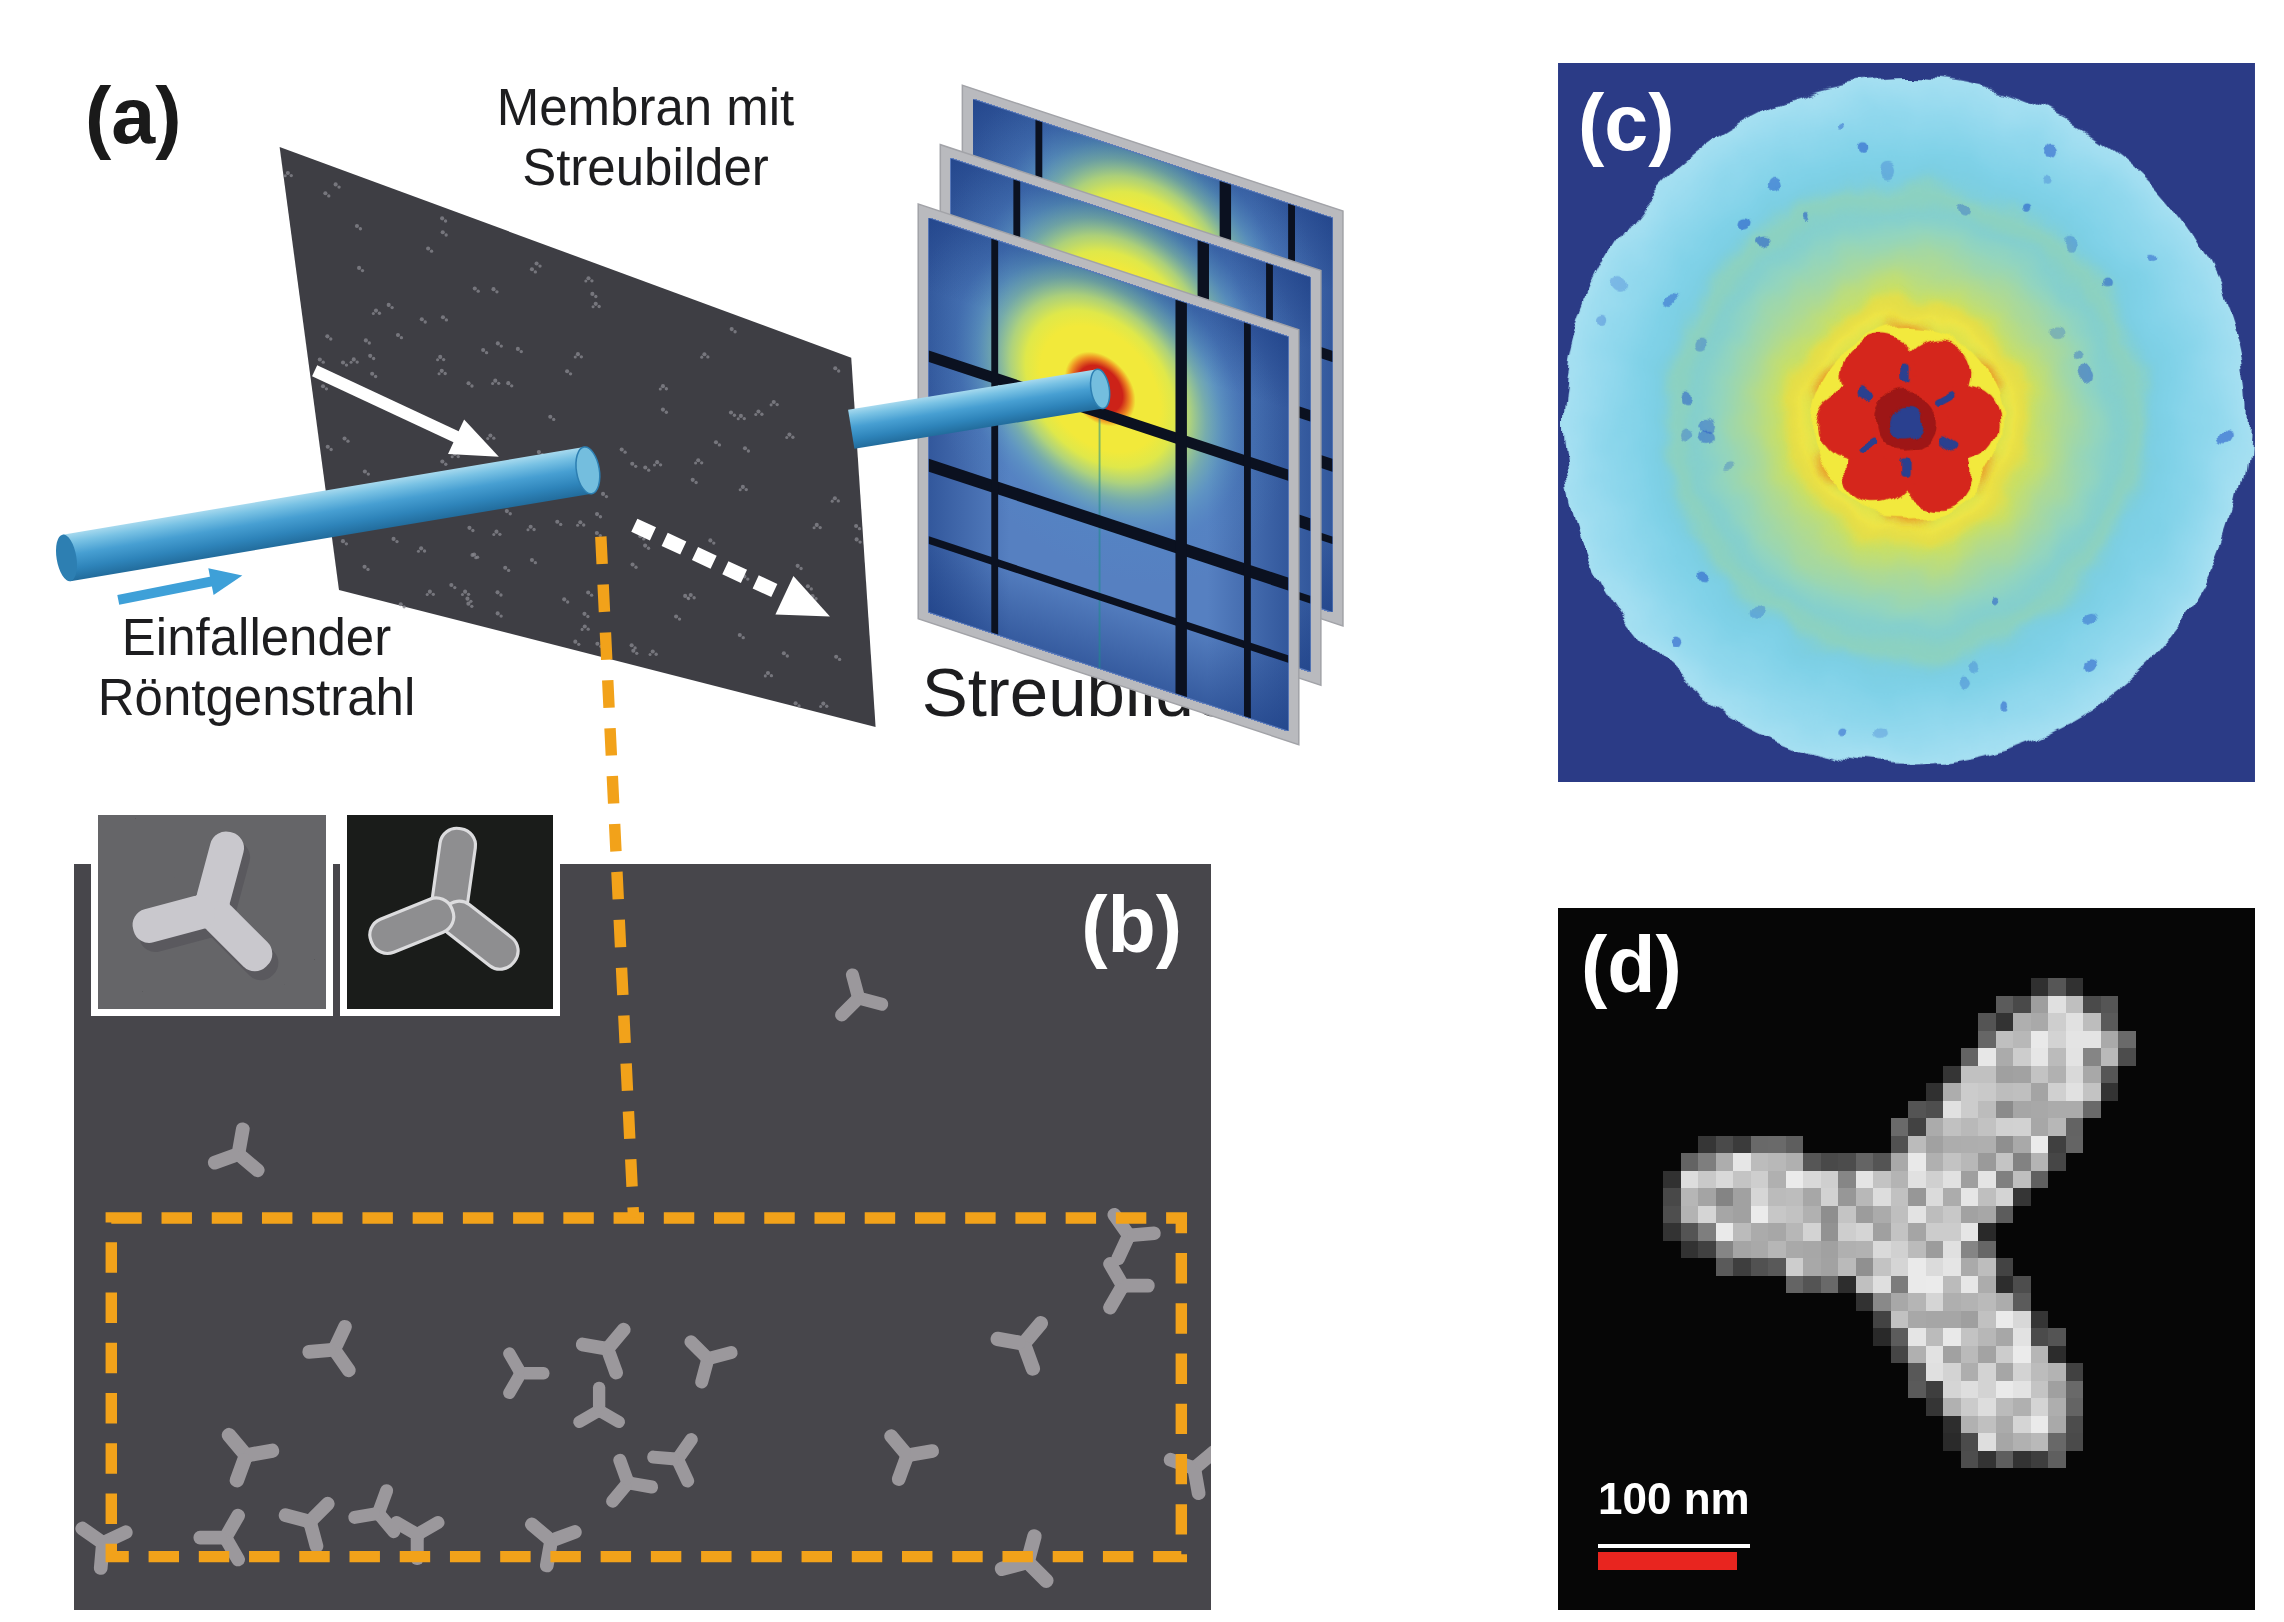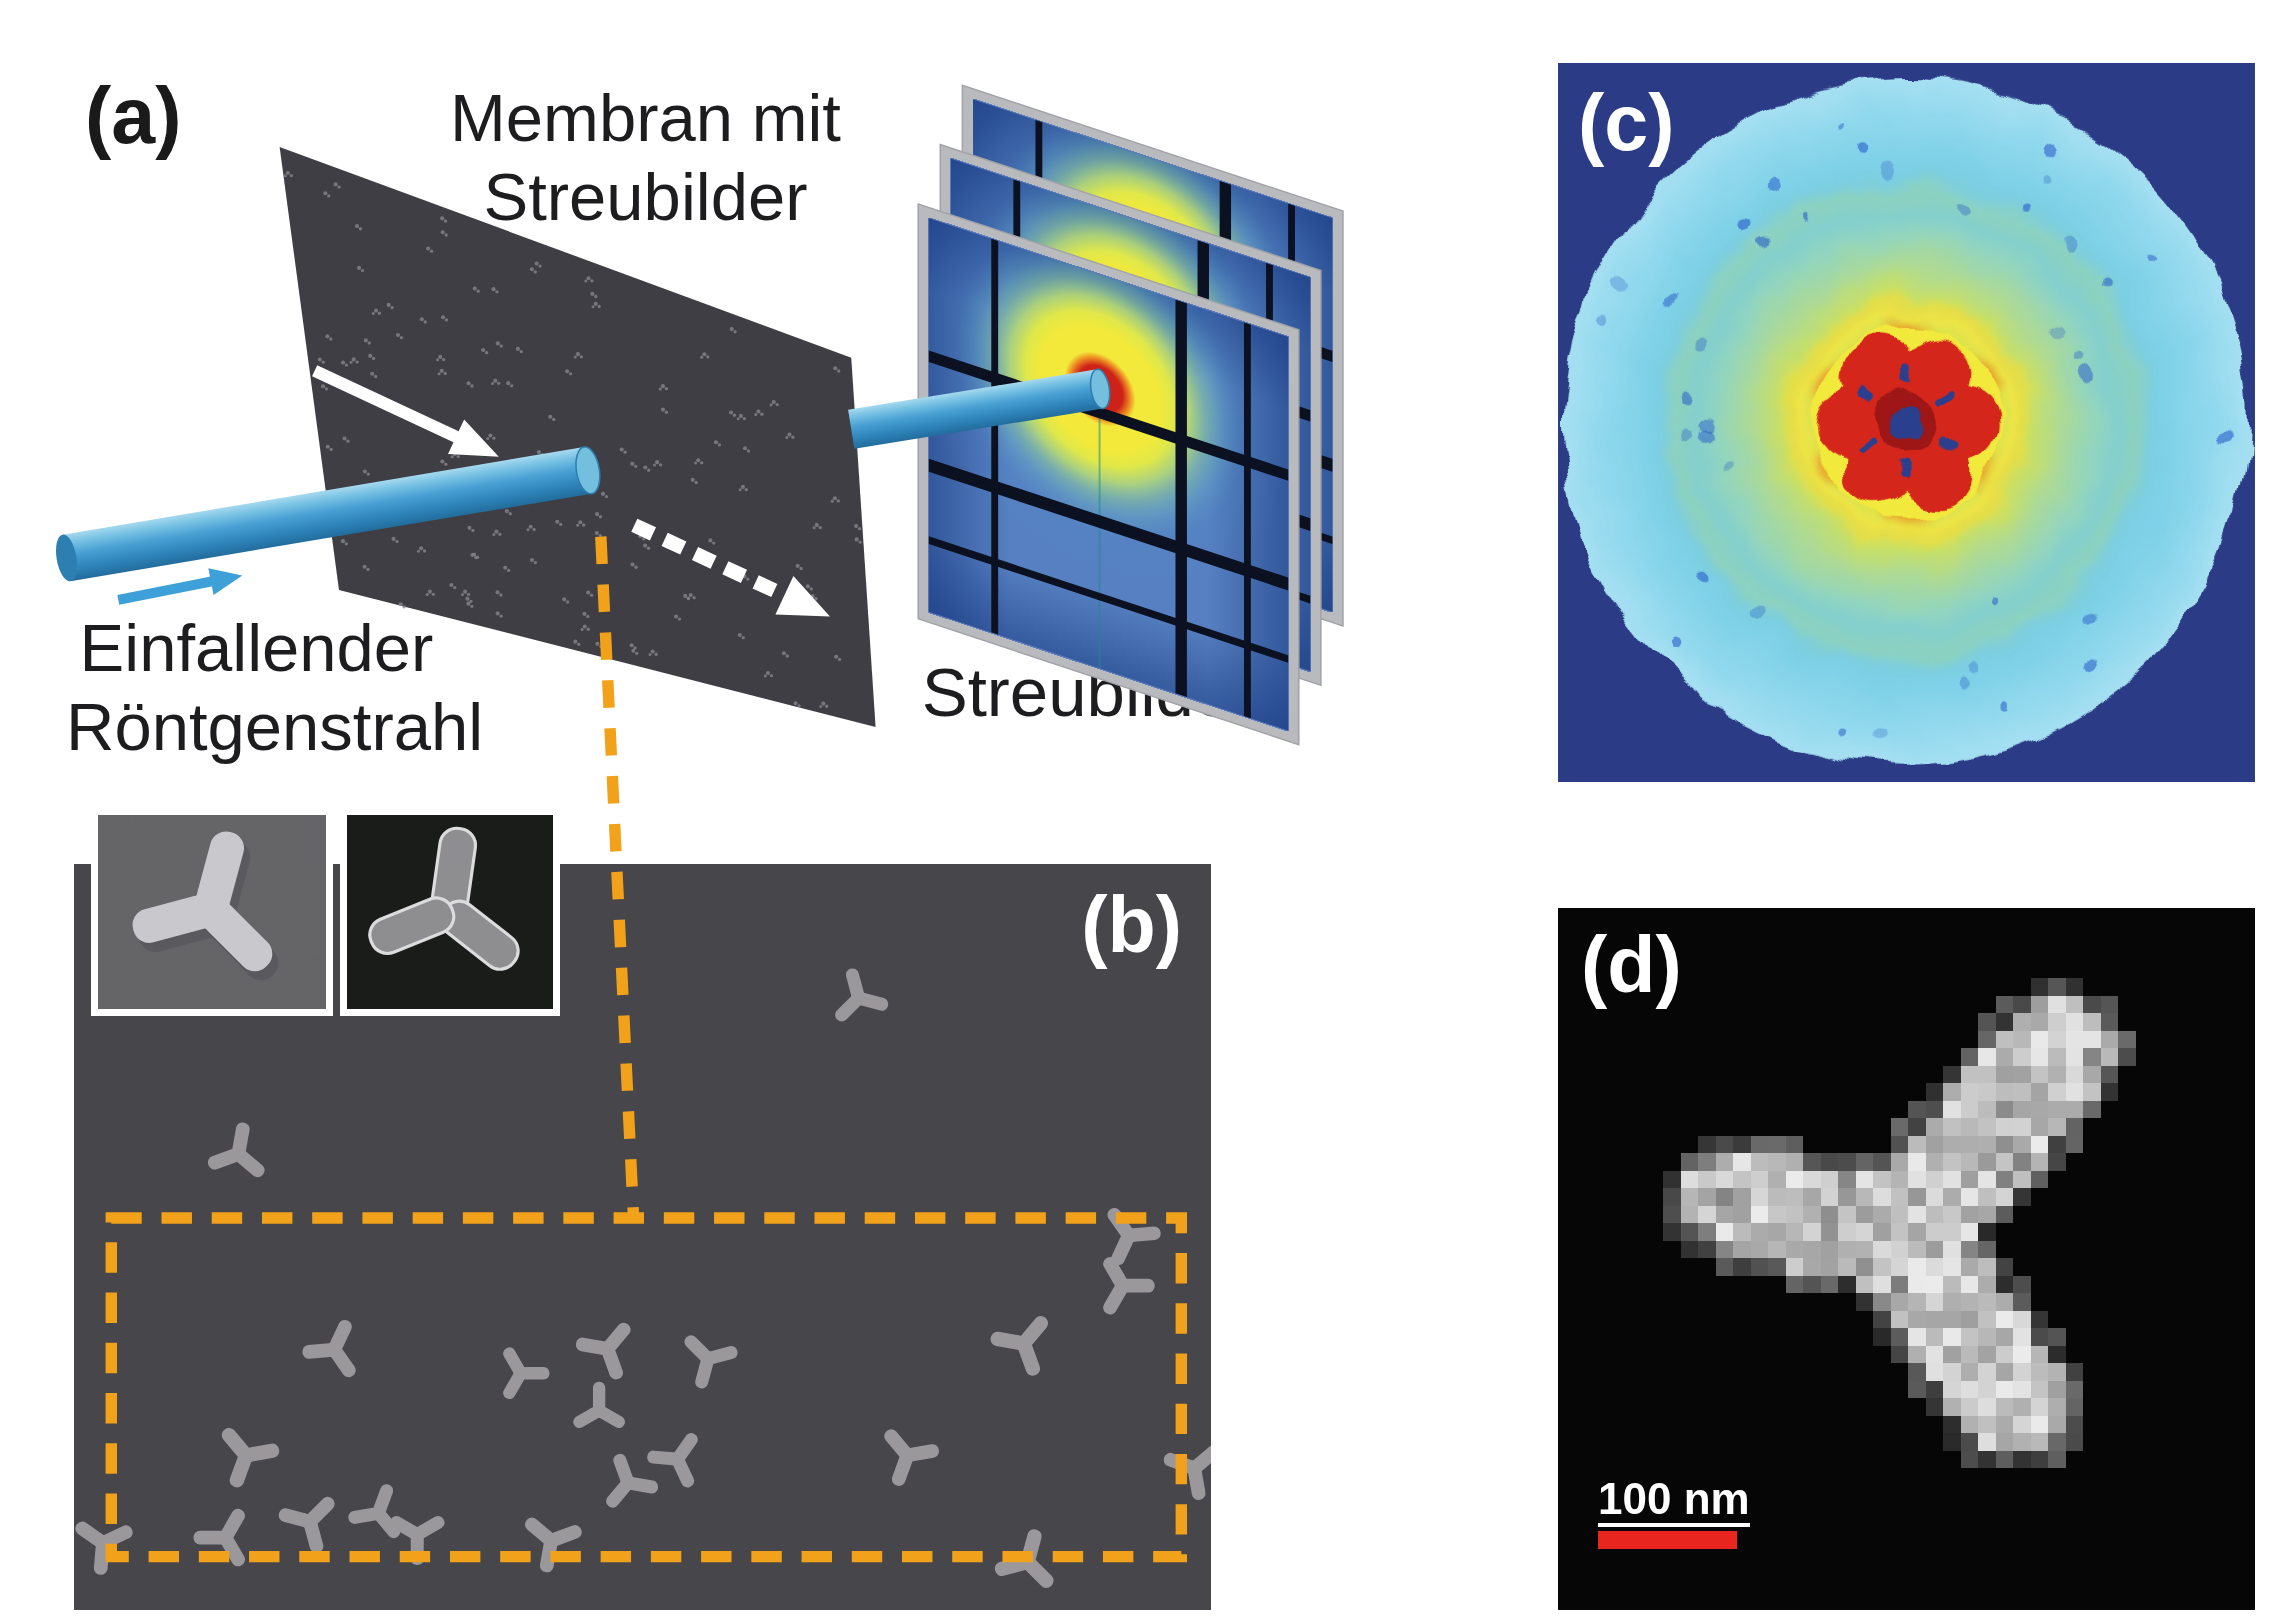--- a/index.html
+++ b/index.html
@@ -2,35 +2,35 @@
 <html style="font-size:12px"><head>
 <meta charset="utf-8">
 <style>
   html,body{margin:0;padding:0;background:#ffffff;}
   #fig{position:relative;width:2284px;height:1622px;background:#ffffff;overflow:hidden;
        font-family:"Liberation Sans",sans-serif;}
   .abs{position:absolute;}
   .panel-letter{font-weight:bold;font-size:79px;line-height:1;}
   .black-letter{color:#1a1a1a;}
   .white-letter{color:#ffffff;}
-  .glabel{color:#1d1d1f;font-size:67px;line-height:1.18;text-align:center;}
+  .glabel{color:#1d1d1f;font-size:51px;line-height:1.18;text-align:center;}
   #schematic{position:absolute;left:0;top:0;z-index:30;pointer-events:none;}
   #panelB{position:absolute;left:74px;top:864px;width:1137px;height:746px;background:#47464b;z-index:5;}
   #panelB svg.bsvg{position:absolute;left:0;top:0;}
   .inset{position:absolute;border:7.6px solid #ffffff;z-index:8;}
   #inset1{left:17px;top:-56px;width:228px;height:194px;background:#2a2a2c;}
   #inset2{left:266px;top:-56px;width:206px;height:194px;background:#1a1c1a;}
   #panelC{position:absolute;left:1558px;top:63px;width:697px;height:719px;z-index:5;}
   #panelD{position:absolute;left:1558px;top:908px;width:697px;height:702px;background:#060606;z-index:5;}
   #bLabel{right:29px;top:21px;}
   #cLabel{left:20px;top:20px;}
   #dLabel{left:23px;top:17px;}
   #scalebar{left:40px;top:569px;z-index:6;}
   #scalebarText{color:#ffffff;font-weight:bold;font-size:44px;line-height:1;
-      border-bottom:4.6px solid #ffffff;padding-bottom:2px;display:inline-block;}
+      border-bottom:4.6px solid #ffffff;padding-bottom:23px;display:inline-block;}
   #scalebarBar{width:139px;height:18px;margin-top:3.8px;}
 </style>
 </head>
 <body>
 
 <div id="fig">
 
   <div class="abs panel-letter black-letter" style="left:85px;top:76px;">(a)</div>
 
   <div class="abs glabel" style="left:417px;top:78px;width:457px;">

